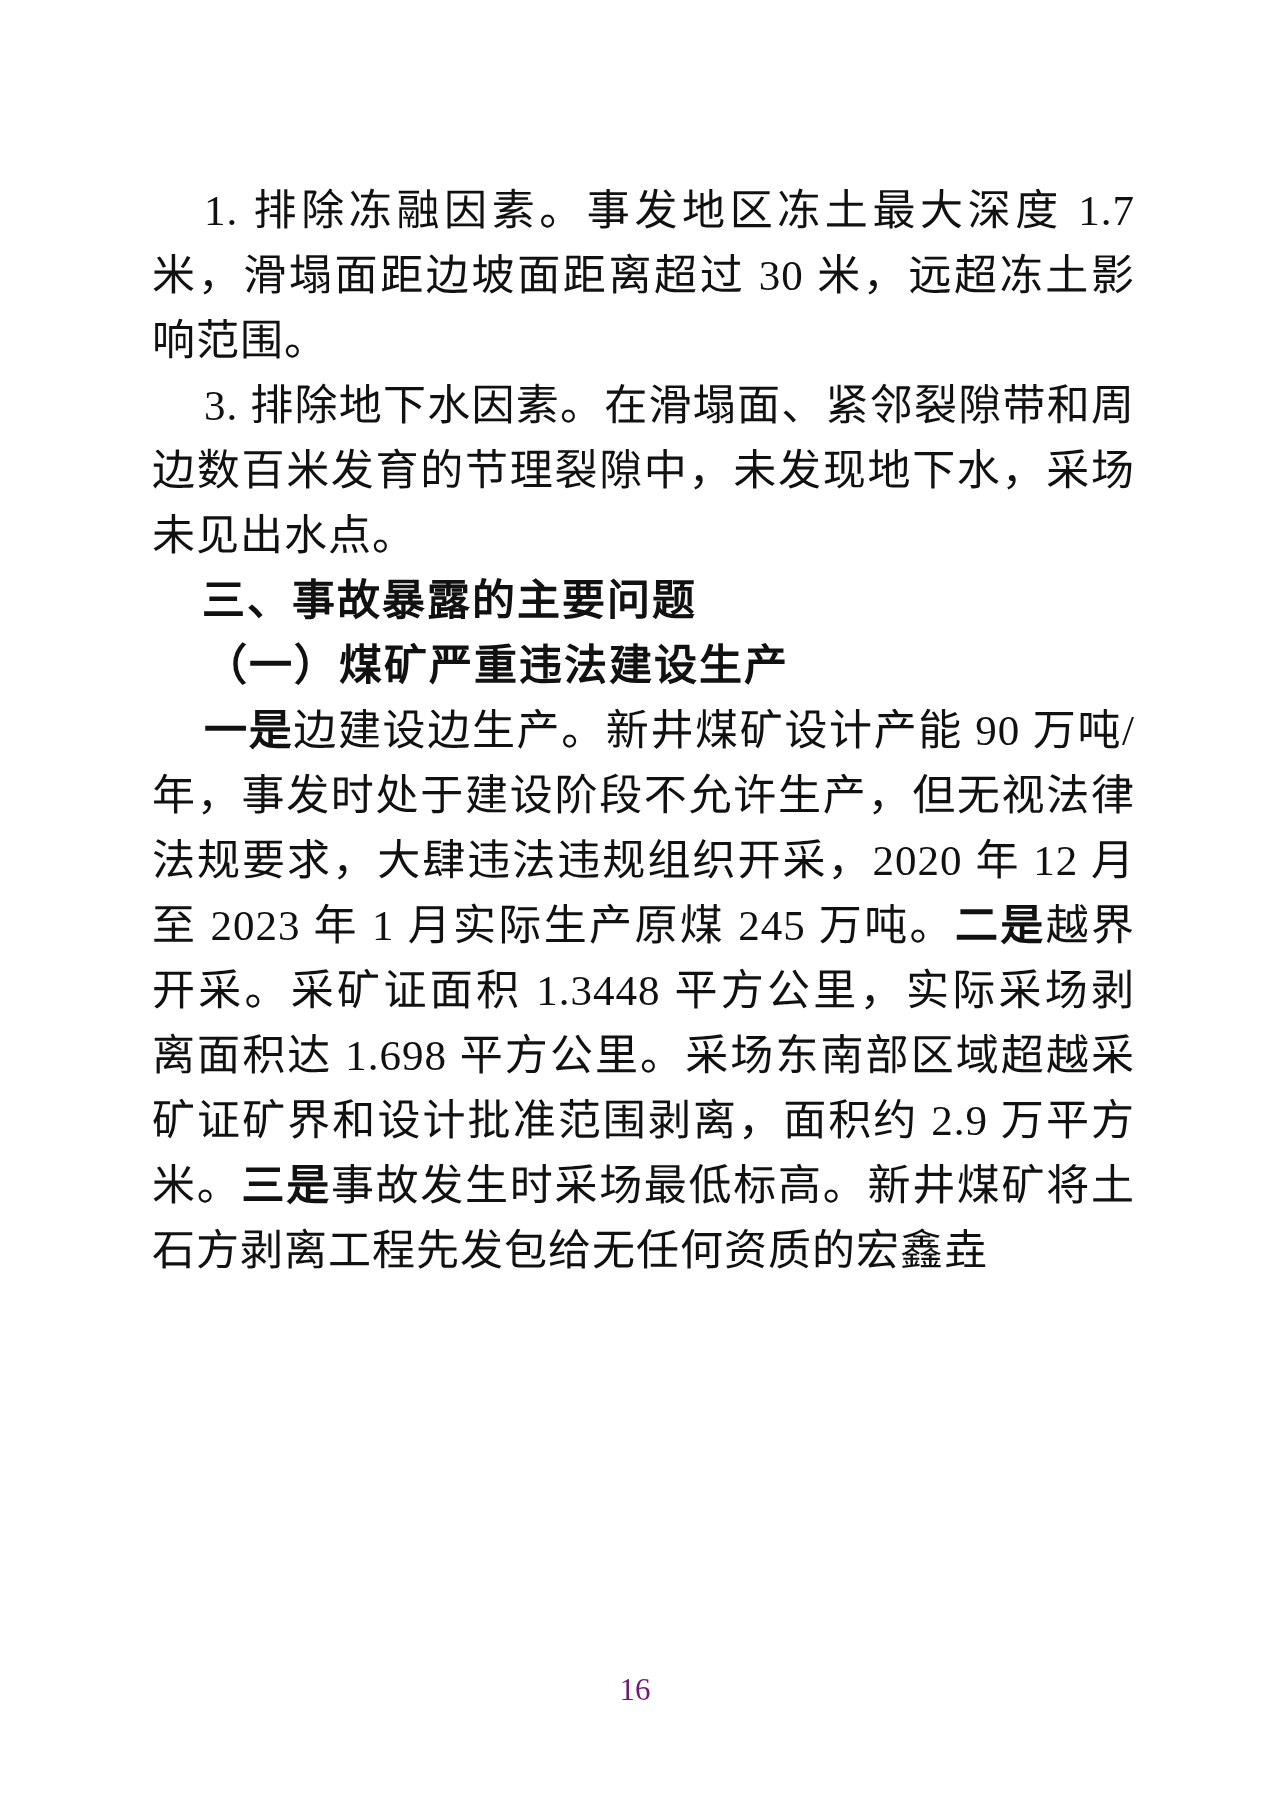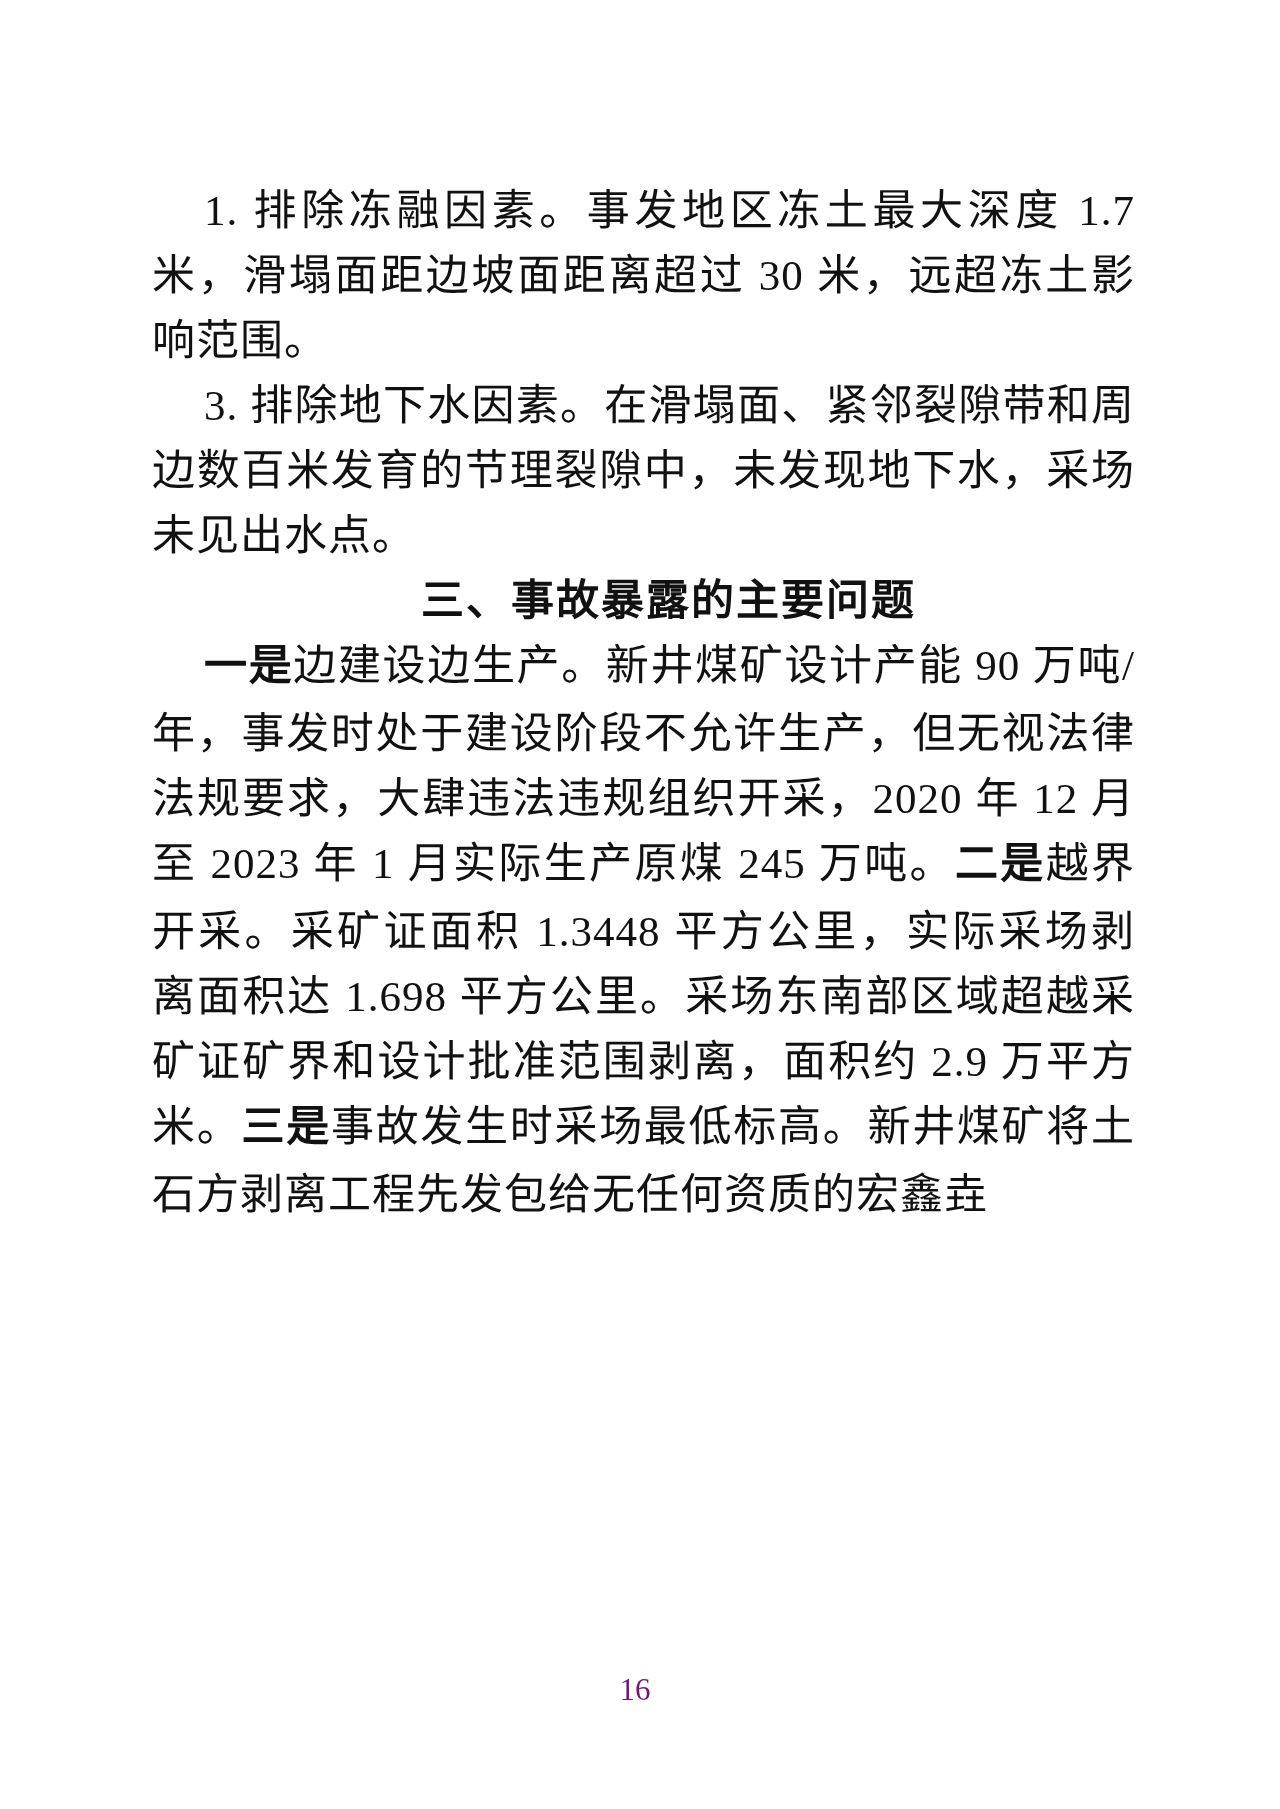--- a/index.html
+++ b/index.html
@@ -31,35 +31,35 @@
     text-indent: 52px;
   }
   h2.section-heading {
     margin: 0;
     font-family: "Liberation Sans", "DejaVu Sans", sans-serif;
     font-size: 43px;
     line-height: 65px;
     font-weight: 700;
     text-indent: 50px;
     letter-spacing: 2px;
-    text-align: center;
+    text-align: left;
   }
   h3.subsection-heading {
     margin: 0;
     font-family: "Liberation Serif", "DejaVu Serif", serif;
     font-size: 43px;
     line-height: 65px;
     font-weight: 700;
     text-indent: 52px;
     letter-spacing: 2px;
     text-align: left;
   }
   .bold-run {
     font-weight: 700;
-    font-family: Liberation Mono, monospace;
+    font-family: Liberation Sans, sans-serif;
     letter-spacing: 1px;
   }
   .page-footer {
     position: absolute;
     left: 0;
     top: 1672px;
     width: 1270px;
     text-align: center;
     font-family: "Liberation Serif", "DejaVu Serif", serif;
     font-size: 31px;
@@ -73,20 +73,21 @@
   <div class="content">
 
     <p class="body-para">1. 排除冻融因素。事发地区冻土最大深度 1.7 米，滑塌面距边坡面距离超过 30 米，远超冻土影响范围。</p>
 
 
     <p class="body-para">3. 排除地下水因素。在滑塌面、紧邻裂隙带和周边数百米发育的节理裂隙中，未发现地下水，采场未见出水点。</p>
 
 
     <h2 class="section-heading">三、事故暴露的主要问题</h2>
 
+    <h3 class="subsection-heading">（一）煤矿严重违法建设生产</h3>
 
     <p class="body-para">
       <span class="bold-run">一是</span><span>边建设边生产。新井煤矿设计产能 90 万吨/年，事发时处于建设阶段不允许生产，但无视法律法规要求，大肆违法违规组织开采，2020 年 12 月至 2023 年 1 月实际生产原煤 245 万吨。</span><span class="bold-run">二是</span><span>越界开采。采矿证面积 1.3448 平方公里，实际采场剥离面积达 1.698 平方公里。采场东南部区域超越采矿证矿界和设计批准范围剥离，面积约 2.9 万平方米。</span><span class="bold-run">三是</span><span>事故发生时采场最低标高。新井煤矿将土石方剥离工程先发包给无任何资质的宏鑫垚</span>
     </p>
 
   </div>
 
   <div class="page-footer">16</div>
 </div>
 

